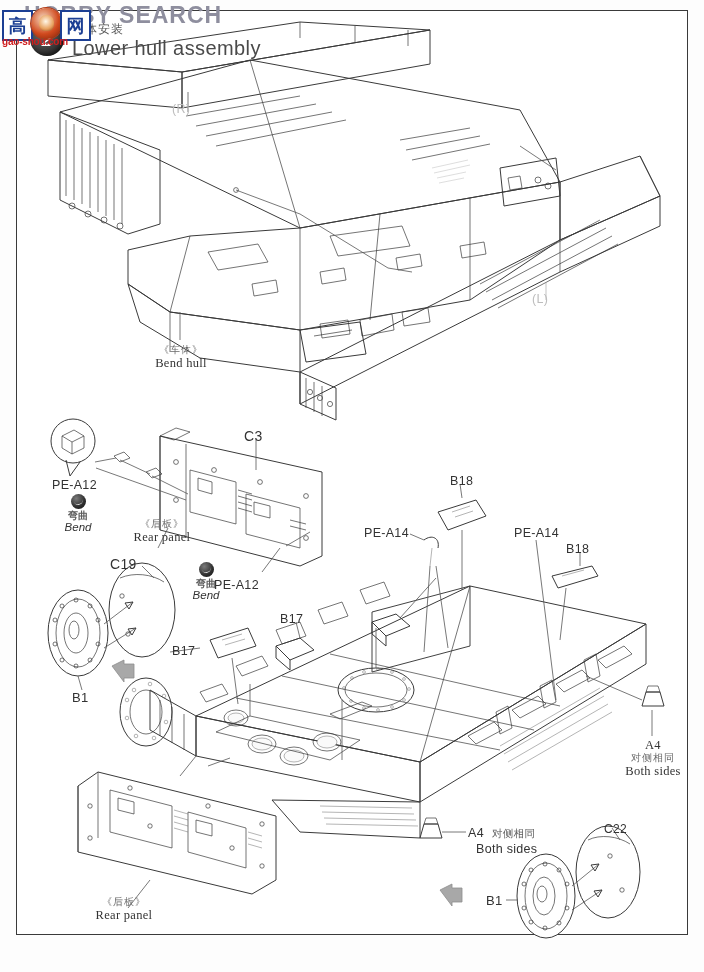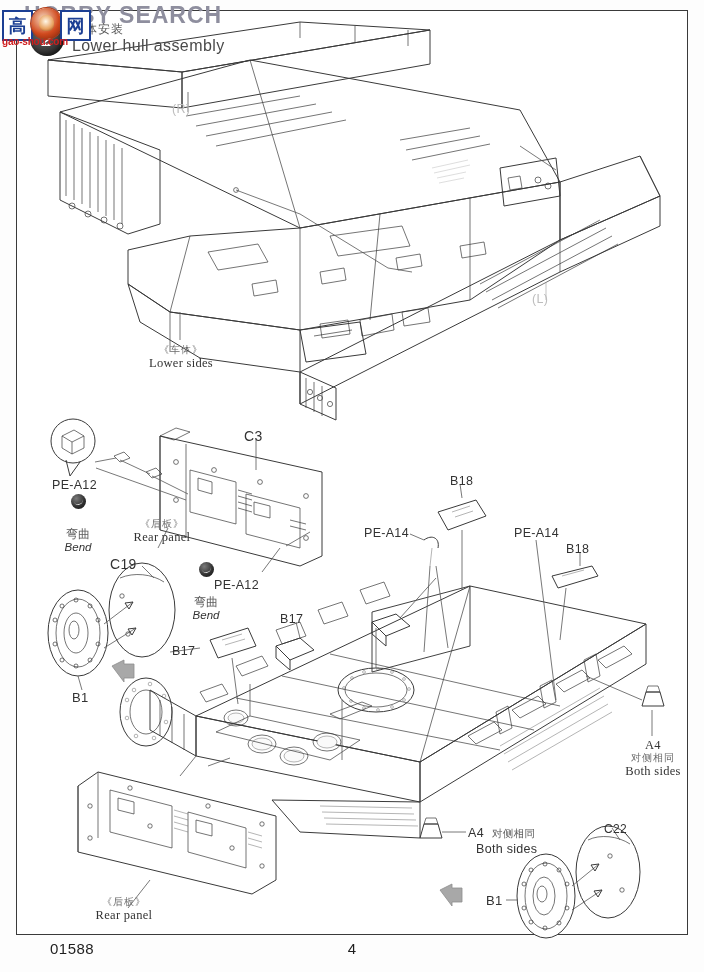--- a/index.html
+++ b/index.html
@@ -26,21 +26,21 @@
   .step-circle{
     width:34px;height:34px;border-radius:50%;
     background:radial-gradient(circle at 38% 32%, #6d6d6d 0%, #3b3b3b 55%, #1c1c1c 100%);
     color:#fff;font-size:21px;font-weight:bold;
     display:flex;align-items:center;justify-content:center;
     font-style:italic;font-family:"Liberation Serif",serif;
     box-shadow:inset -2px -2px 4px rgba(0,0,0,.5);
   }
   .step-titles{margin-left:8px;line-height:1.05;padding-top:1px;}
   .step-cn{font-size:12px;color:#555;letter-spacing:1px;}
-  .step-en{font-size:16px;color:#4a4a4a;letter-spacing:.4px;margin-top:2px;}
+  .step-en{font-size:20px;color:#4a4a4a;letter-spacing:.4px;margin-top:2px;}
 
   
   .wm{position:absolute;left:0;top:0;width:260px;height:46px;pointer-events:none;}
   .wm-search{
     position:absolute;left:24px;top:2px;font-size:23px;font-weight:bold;
     color:#8e8e9e;letter-spacing:1px;font-family:"Liberation Sans",sans-serif;
   }
   .wm-box{position:absolute;top:10px;width:27px;height:27px;border:2px solid #1c3f94;
           color:#1c3f94;font-size:18px;font-weight:bold;display:flex;align-items:center;
           justify-content:center;background:#fff;}
@@ -65,21 +65,21 @@
 
   
   .bend{position:absolute;text-align:center;width:60px;}
   .bend .dot{
     width:15px;height:15px;border-radius:50%;margin:0 auto;
     background:radial-gradient(circle at 35% 30%,#7a7a7a 0%,#2e2e2e 60%,#101010 100%);
     position:relative;
   }
   .bend .dot:after{content:"";position:absolute;left:3px;top:5px;width:9px;height:5px;
     border-bottom:1.6px solid #e8e8e8;border-radius:0 0 6px 6px;transform:rotate(-12deg);}
-  .bend .cn{font-size:12px;color:#5c5c5c;line-height:1.1;margin-top:19px;}
+  .bend .cn{font-size:10px;color:#5c5c5c;line-height:1.1;margin-top:1px;font-weight:bold;}
   .bend .en{font-size:11.5px;color:#333;line-height:1.1;font-style:italic;}
 
   svg.art{position:absolute;left:0;top:0;width:704px;height:972px;pointer-events:none;}
   .ln{fill:none;stroke:#3a3a3a;stroke-width:1;}
   .ln.thin{stroke-width:.7;}
   .ln.lead{stroke-width:.8;stroke:#555;}
   .ln.vthin{stroke-width:.5;stroke:#6a6a6a;}
   .ln.lt{stroke:#9a9a9a;stroke-width:.6;}
   .fillw{fill:#ffffff;stroke:#3a3a3a;stroke-width:1;}
 </style>
@@ -520,21 +520,21 @@
     <div class="wm-box b1">高</div>
     <div class="wm-emblem"></div>
     <div class="wm-box b3">网</div>
     <div class="wm-url">gao-shou.com</div>
   </div>
 
   <div class="lbl faint" style="left:172px;top:102px;">(R)</div>
   <div class="lbl faint" style="left:532px;top:292px;">(L)</div>
   <div class="lbl cap" style="left:140px;top:344px;width:82px;">
     <span class="cn">《车体》</span>
-    <span class="en">Lower sides</span>
+    <span class="en">Bend hull</span>
   </div>
 
   <div class="lbl" style="left:52px;top:478px;">PE-A12</div>
   <div class="bend" style="left:48px;top:494px;">
     <div class="dot"></div>
     <div class="cn">弯曲</div>
     <div class="en">Bend</div>
   </div>
 
   <div class="bend" style="left:176px;top:562px;">
@@ -570,18 +570,14 @@
 
   <div class="lbl" style="left:468px;top:826px;">A4</div>
   <div class="lbl cn" style="left:492px;top:827px;">对侧相同</div>
   <div class="lbl" style="left:476px;top:842px;">Both sides</div>
 
   <div class="lbl cap" style="left:80px;top:896px;width:88px;">
     <span class="cn">《后板》</span>
     <span class="en">Rear panel</span>
   </div>
 
-  <div class="footer">
-    <div class="kit-no">01588</div>
-    <div class="page-no">4</div>
-  </div>
 
 </div>
 
 </body></html>

